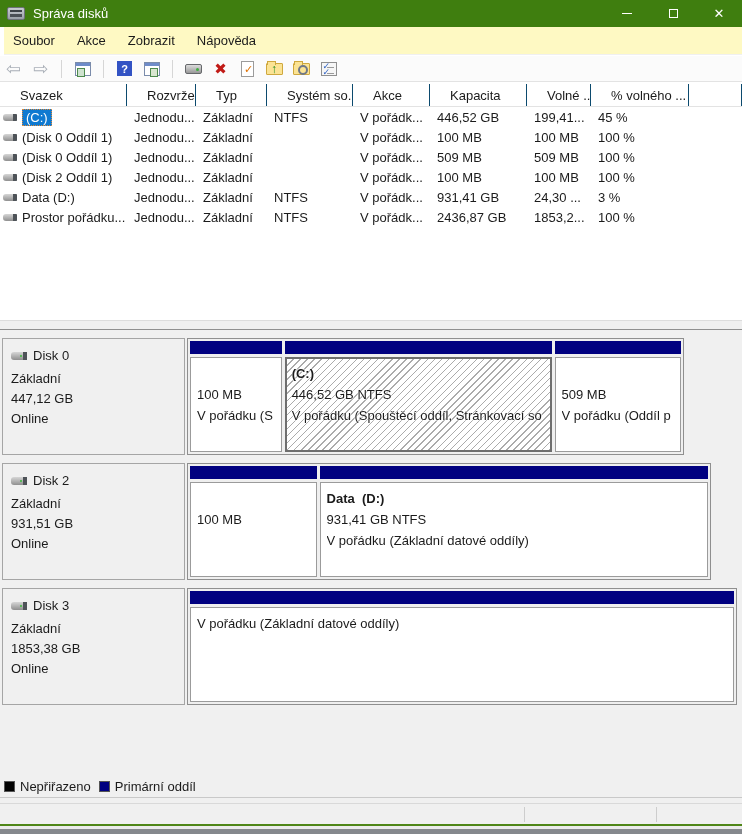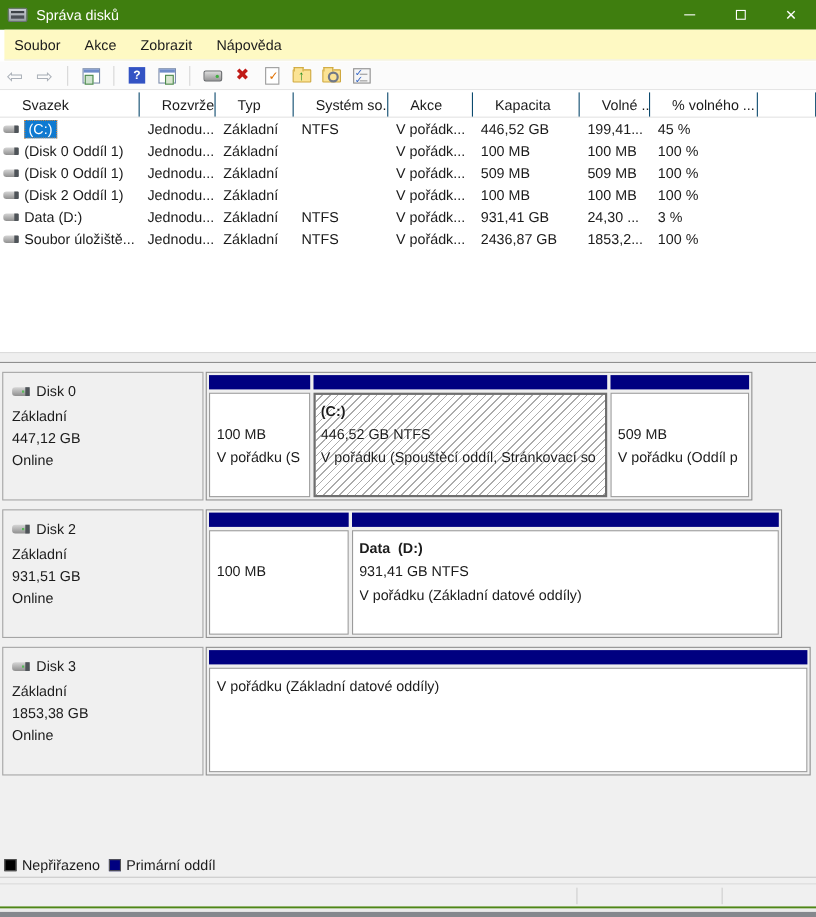--- a/index.html
+++ b/index.html
@@ -243,21 +243,21 @@
       <div class="cell c3">NTFS</div>
       <div class="cell c4">V pořádk...</div>
       <div class="cell c5">931,41 GB</div>
       <div class="cell c6">24,30 ...</div>
       <div class="cell c7">3 %</div>
     </div>
 
     <div class="lv-row">
       <div class="cell first c0">
           <span class="vol-icon"></span>
-          <span>Soubor úložiště...</span>
+          <span>Prostor pořádku...</span>
         </div>
       <div class="cell c1">Jednodu...</div>
       <div class="cell c2">Základní</div>
       <div class="cell c3">NTFS</div>
       <div class="cell c4">V pořádk...</div>
       <div class="cell c5">2436,87 GB</div>
       <div class="cell c6">1853,2...</div>
       <div class="cell c7">100 %</div>
     </div>
   </div>

